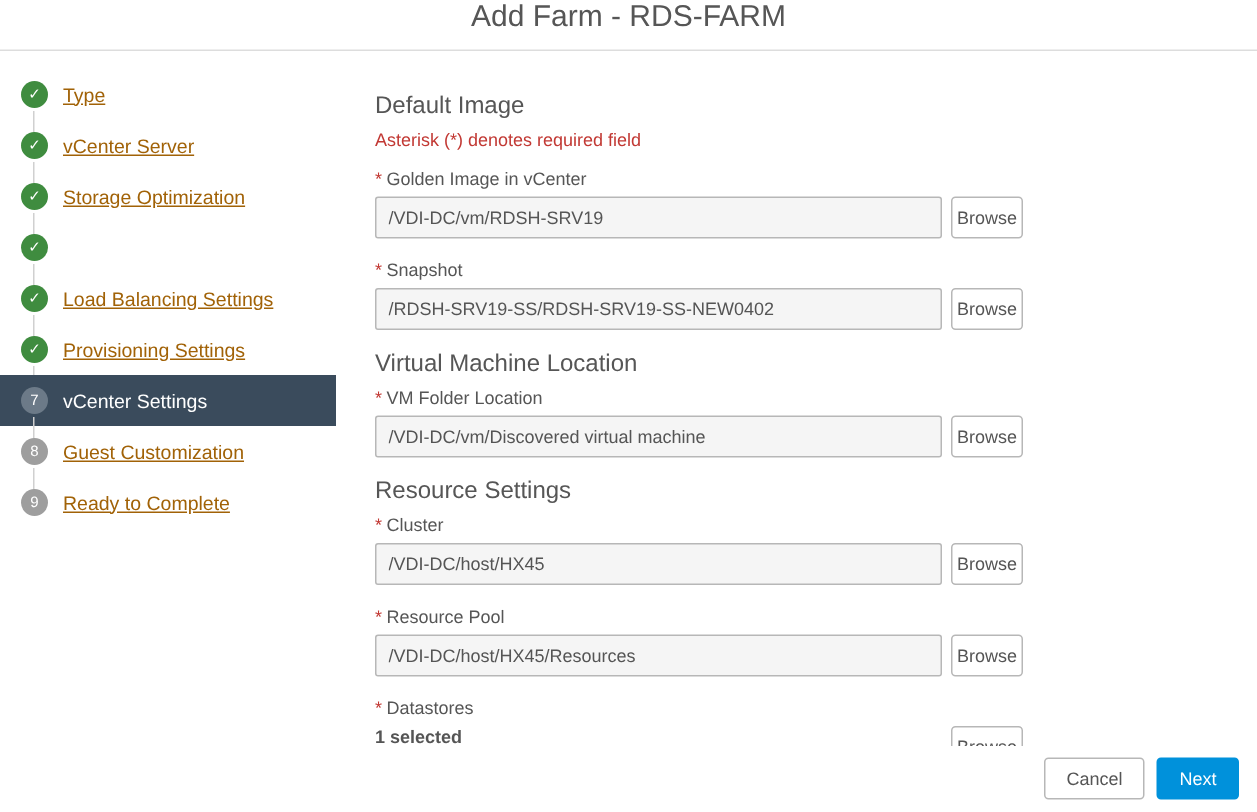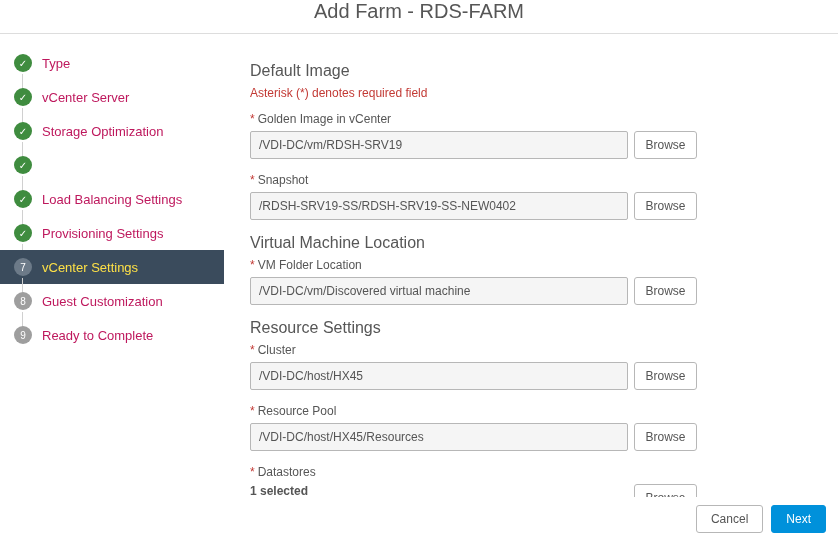--- a/index.html
+++ b/index.html
@@ -61,22 +61,22 @@
     background: #d0d0d0;
   }
   .step.done .circle { background: #3f8c3f; }
   .step.pending .circle { background: #9e9e9e; }
   .step.active {
     background: #3a4b5c;
     color: #fff;
   }
   .step.active .circle { background: #6c7a88; }
   .step .label { font-size: 13px; }
-  .step.done .label, .step.pending .label { color: #be185d; }
-  .step.active .label { color: #fde047; font-weight: 500; }
+  .step.done .label, .step.pending .label { color: #a16207; text-decoration: underline; }
+  .step.active .label { color: #ffffff; font-weight: 500; }
 
   .content {
     flex: 1;
     padding: 14px 26px 0 26px;
     overflow-y: auto;
   }
   .section-title {
     font-size: 16px;
     font-weight: 400;
     color: #565656;
@@ -108,21 +108,21 @@
     max-width: 378px;
     height: 28px;
     border: 1px solid #b7b7b7;
     background: #f5f5f5;
     padding: 0 8px;
     font-size: 12px;
     color: #555;
     border-radius: 2px;
   }
   .browse-btn {
-    width: 63px;
+    width: 48px;
     height: 28px;
     border: 1px solid #b7b7b7;
     background: #fff;
     color: #555;
     font-size: 12px;
     cursor: pointer;
     border-radius: 3px;
   }
   .selected-text {
     font-size: 12px;

